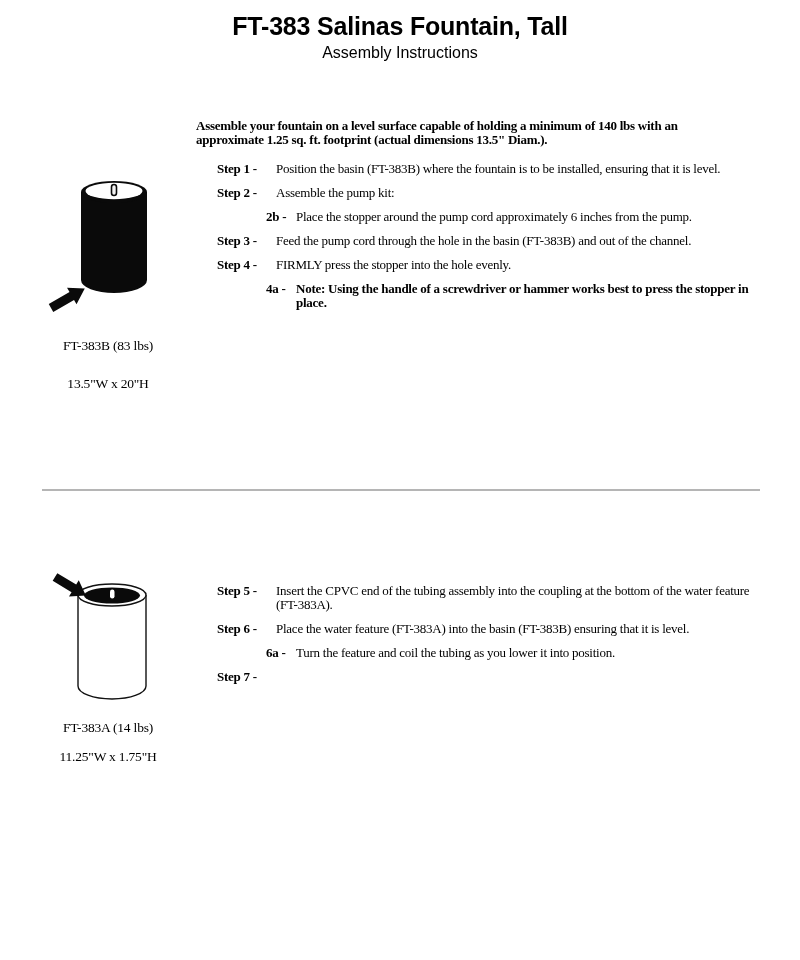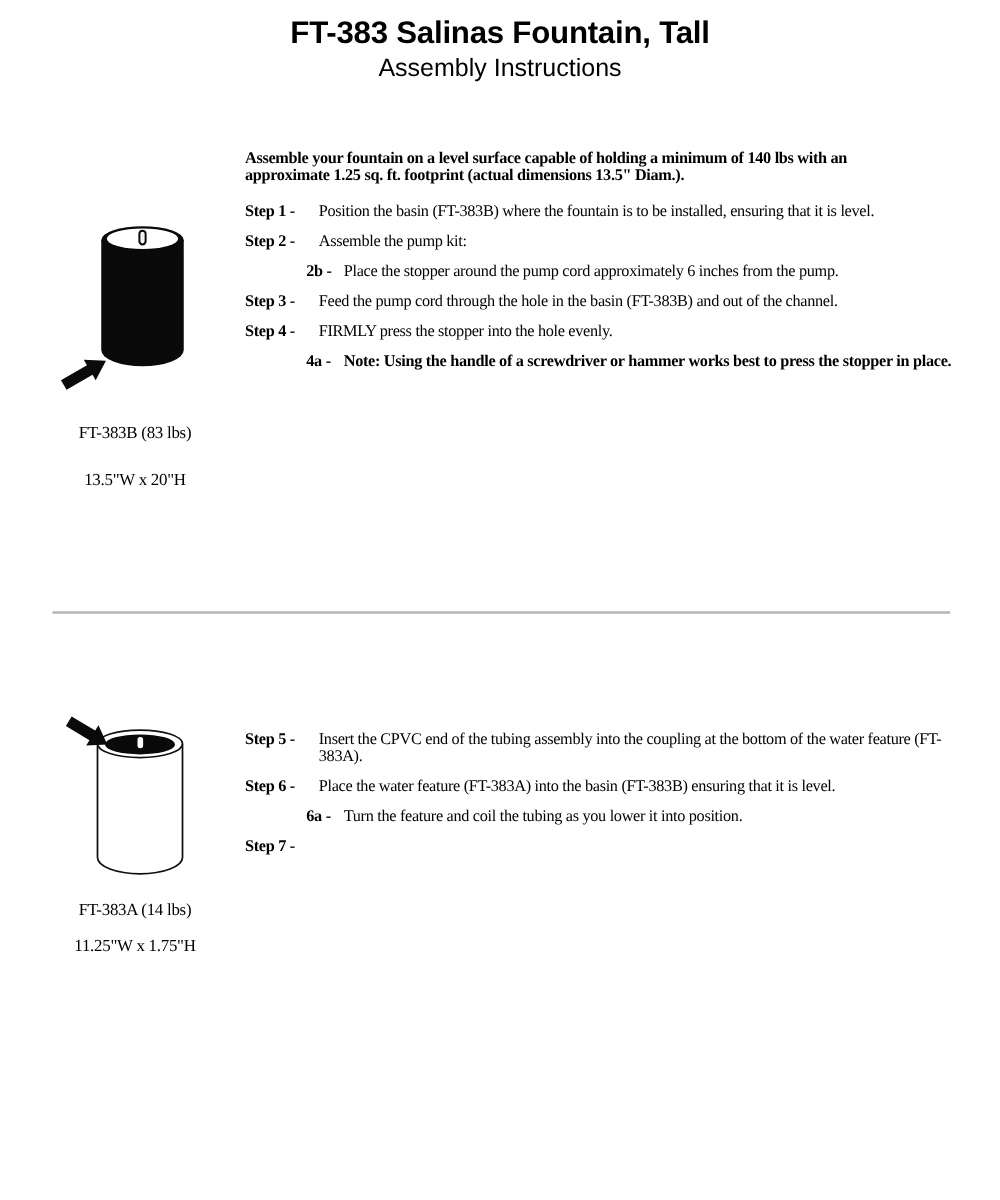--- a/index.html
+++ b/index.html
@@ -27,21 +27,21 @@
     font-family: "Liberation Sans", sans-serif;
   }
   .title {
     margin: 0;
     font-size: 25px;
     font-weight: bold;
     letter-spacing: -0.2px;
   }
   .subtitle {
     margin: 3px 0 0 0;
-    font-size: 20px;
+    font-size: 16px;
     font-weight: normal;
   }
 
   
   .content {
     position: absolute;
     left: 196px;
     width: 572px;
     font-size: 13px;
     line-height: 14px;
@@ -56,20 +56,21 @@
     font-weight: bold;
   }
 
   .step {
     display: flex;
     margin: 0 0 10px 0;
   }
   .step-label {
     flex: 0 0 59px;
     font-weight: bold;
+    margin-left: 21px;
   }
   .step.substep { margin-left: 49px; }
   .step.substep .step-label { flex: 0 0 30px; }
   .step-text { flex: 1; }
   .step.bold .step-text { font-weight: bold; }
 
   
   .figure {
     position: absolute;
     width: 140px;

